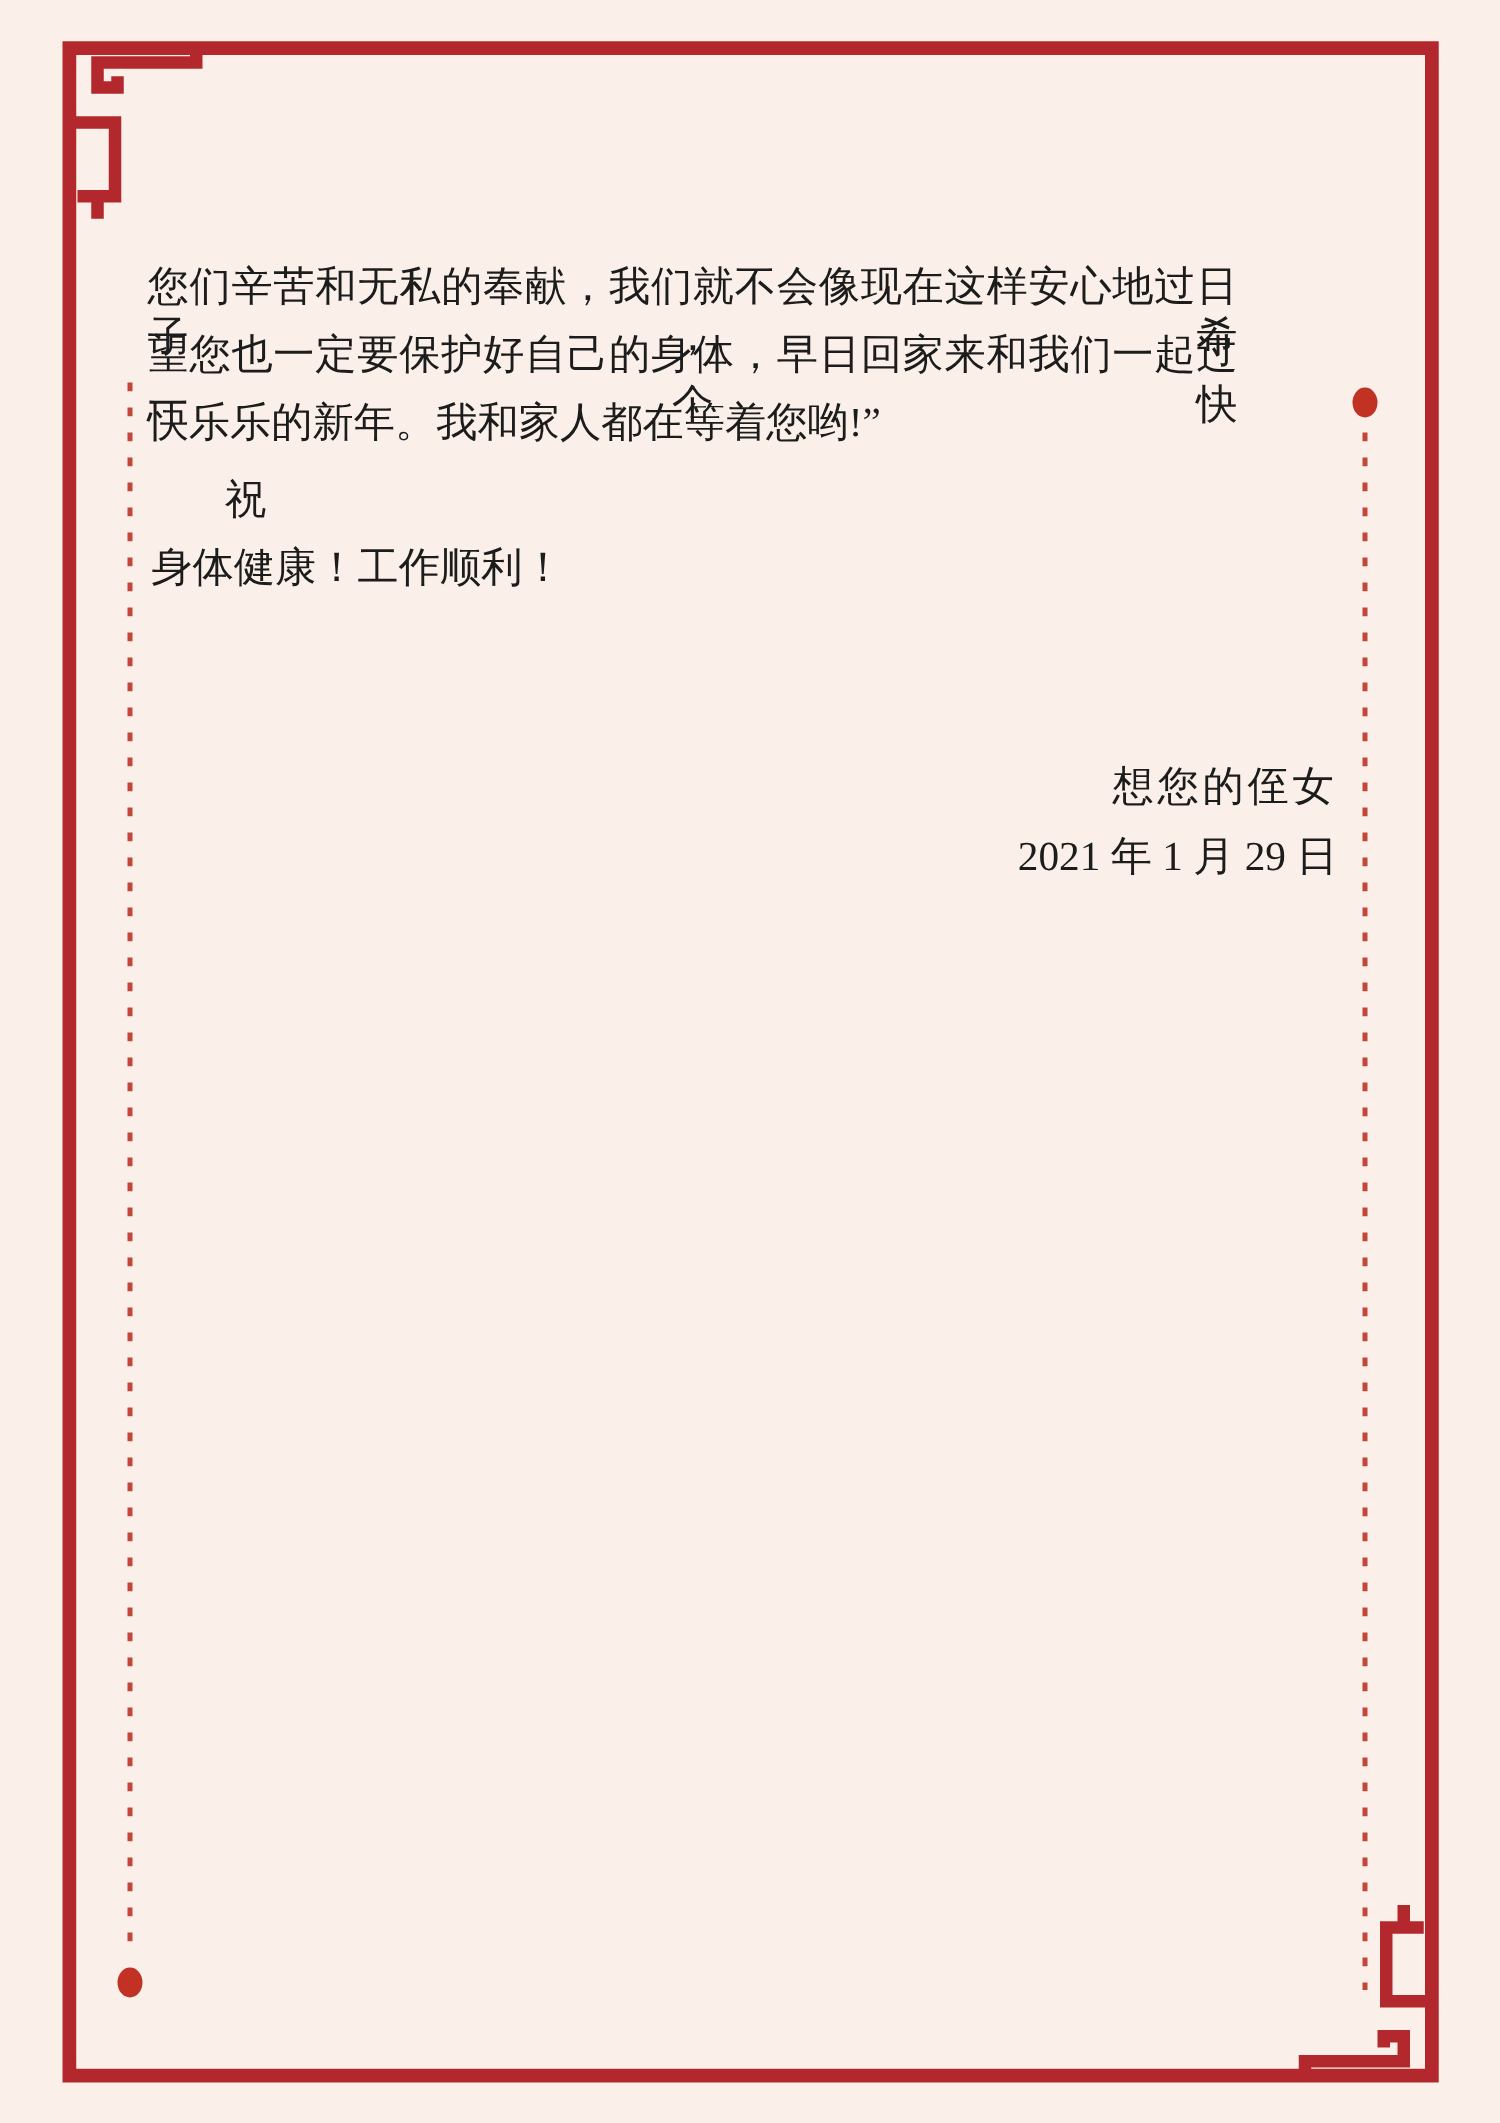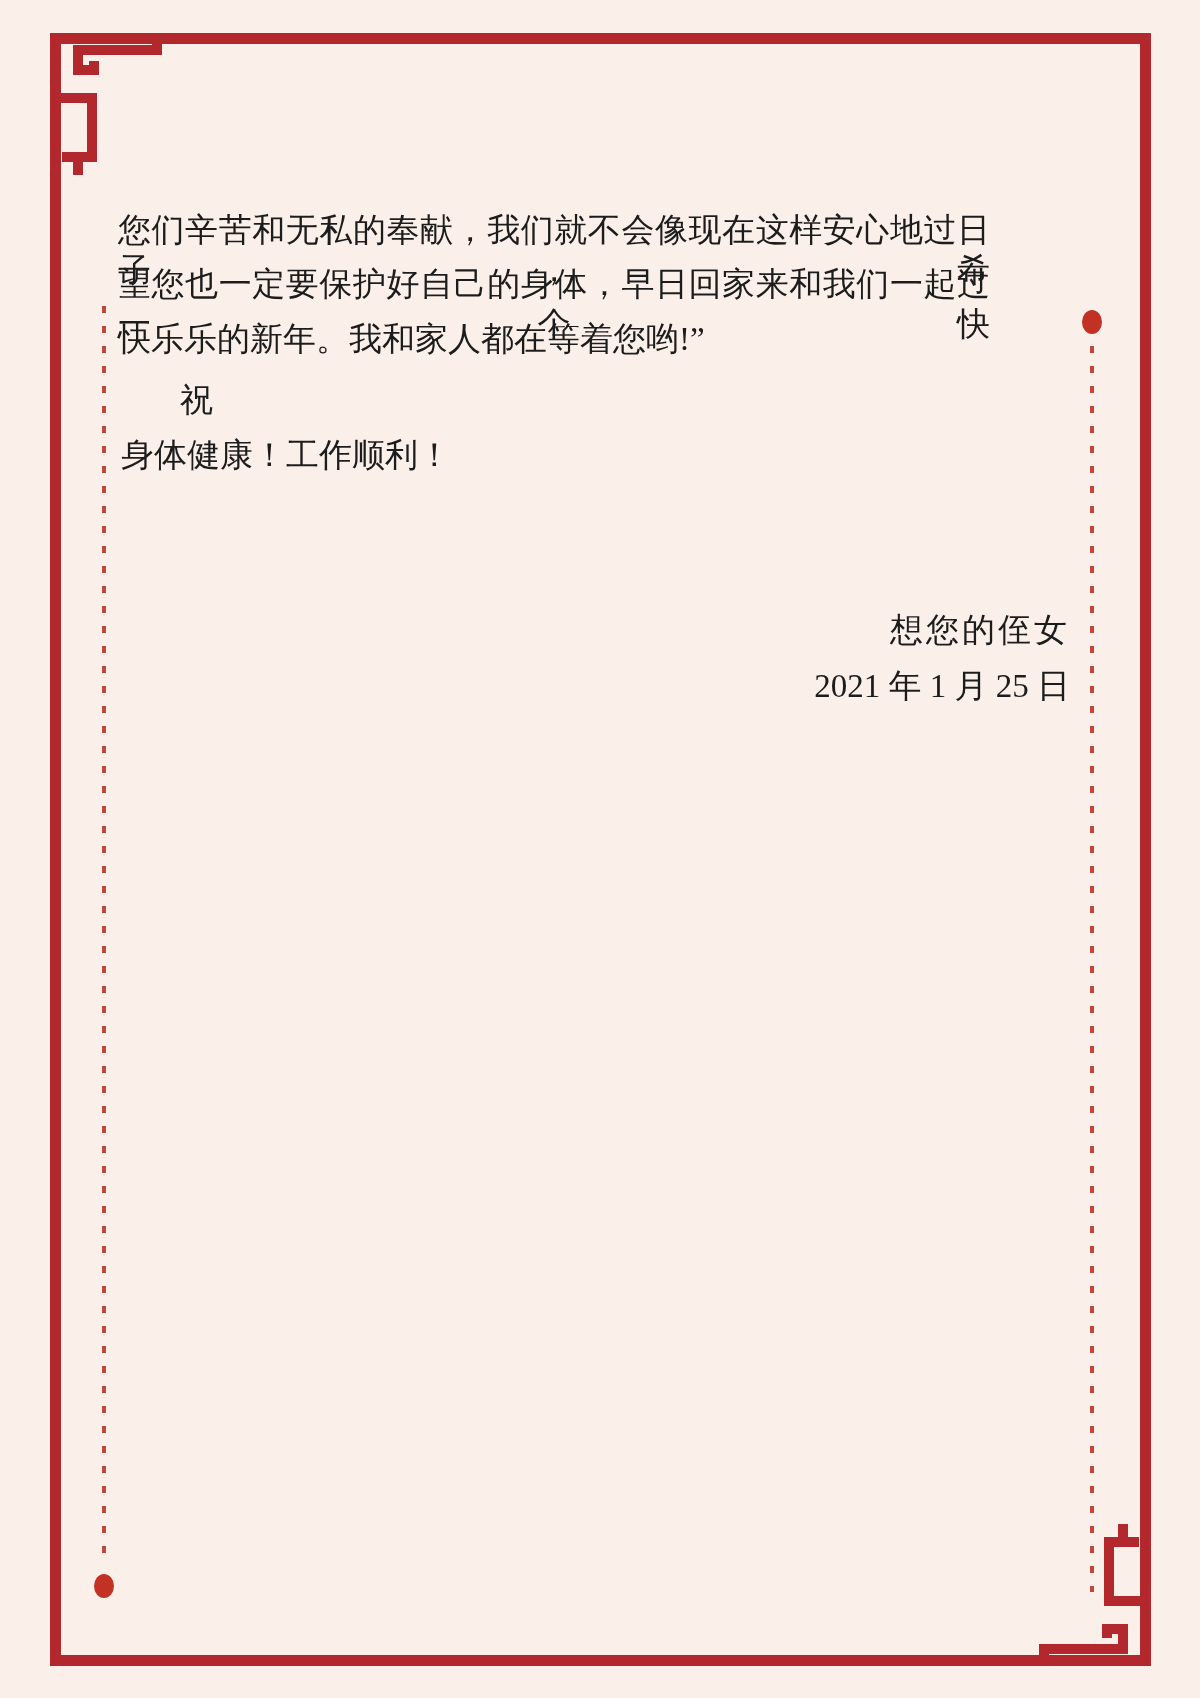--- a/index.html
+++ b/index.html
@@ -117,15 +117,15 @@
   </svg>
 
   <div class="txt jline l1">您们辛苦和无私的奉献，我们就不会像现在这样安心地过日子，希</div>
   <div class="txt l3">快乐乐的新年。我和家人都在等着您哟!”</div>
   <div class="txt jline l2">望您也一定要保护好自己的身体，早日回家来和我们一起过一个快</div>
 
   <div class="txt salutation">祝</div>
   <div class="txt wish">身体健康！工作顺利！</div>
 
   <div class="txt signature">想您的侄女</div>
-  <div class="txt date">2021 年 1 月 25 日</div>
+  <div class="txt date">2021 年 1 月 29 日</div>
 
 </div>
 
 </body></html>

